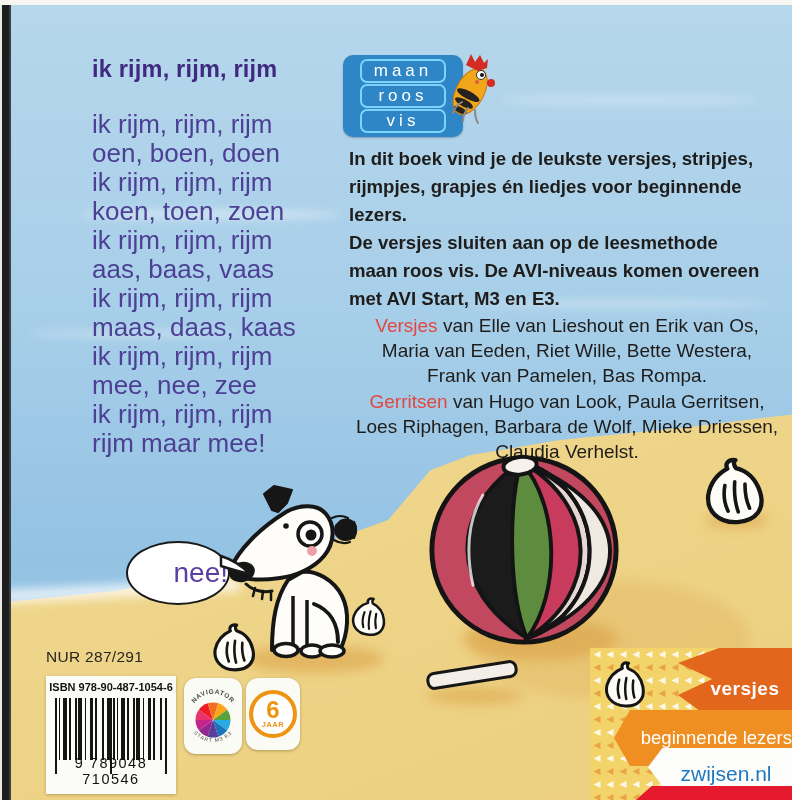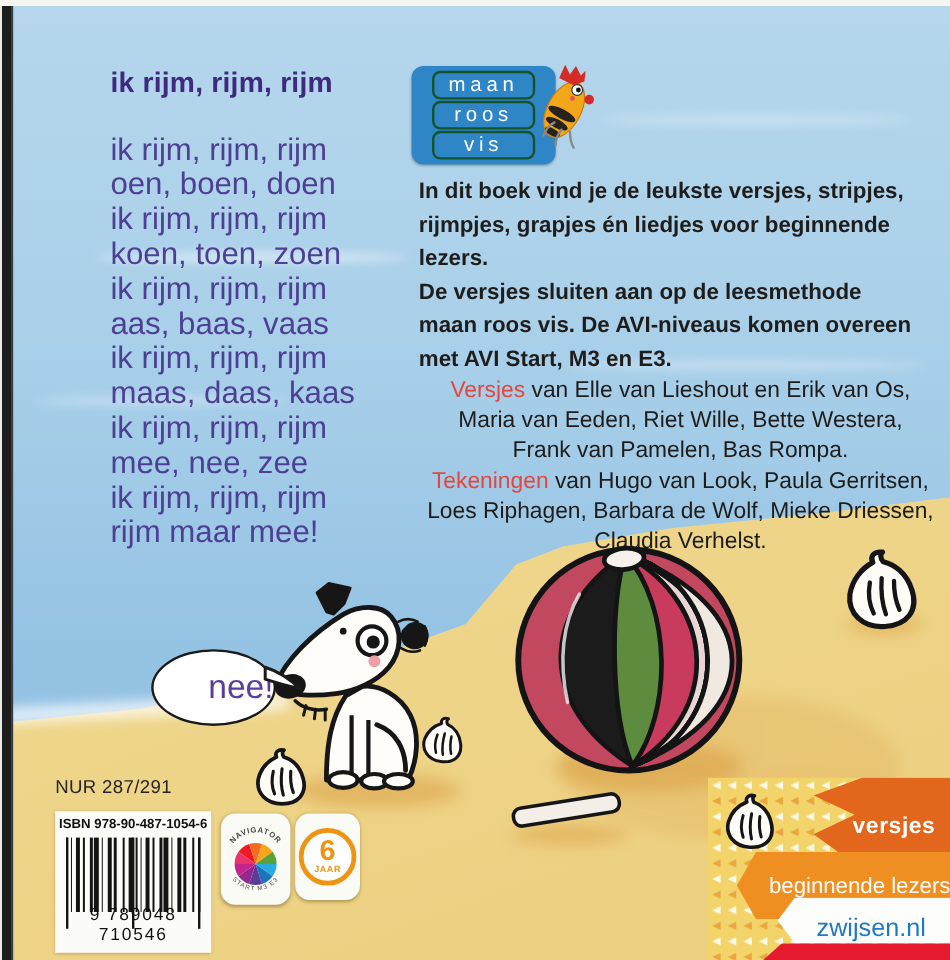--- a/index.html
+++ b/index.html
@@ -21,21 +21,21 @@
   .top-edge{position:absolute;left:0;top:0;width:792px;height:5px;background:#f6f5f2;z-index:31;}
 
   
   .poem{position:absolute;left:92px;top:56px;z-index:5;}
   .poem-title{font-size:23.5px;font-weight:bold;color:#3f2a80;letter-spacing:.2px;}
   .poem-lines{margin-top:27px;font-size:26px;line-height:29px;color:#4c3f94;}
 
   
   .mrv{position:absolute;left:343px;top:55px;width:112px;z-index:5;background:#2e86c6;
        border-radius:10px;padding:3px 4px;box-shadow:0 1px 2px rgba(0,0,0,.25);}
-  .mrv-cell{border:2px solid #14532d;border-radius:7px;margin:1px 13px;height:20px;
+  .mrv-cell{border:2px solid #7dd3fc;border-radius:7px;margin:1px 13px;height:20px;
        display:flex;align-items:center;justify-content:center;
        color:#fff;font-size:17px;letter-spacing:4px;}
   .fish{position:absolute;left:442px;top:52px;z-index:6;}
 
   
   .blurb{position:absolute;left:349px;width:436px;z-index:5;color:#1e1d1b;
          font-size:18.6px;font-weight:bold;line-height:27.8px;}
   .credits{position:absolute;left:349px;top:313px;width:436px;z-index:5;color:#1e1d1b;
          font-size:19px;line-height:25.2px;text-align:center;}
   .red{color:#e3473e;}
@@ -149,21 +149,21 @@
   <div class="blurb" style="top:229px;">
     <div>De versjes sluiten aan op de leesmethode</div>
     <div>maan roos vis. De AVI-niveaus komen overeen</div>
     <div>met AVI Start, M3 en E3.</div>
   </div>
 
   <div class="credits">
     <div><span class="red">Versjes</span><span> van Elle van Lieshout en Erik van Os,</span></div>
     <div>Maria van Eeden, Riet Wille, Bette Westera,</div>
     <div>Frank van Pamelen, Bas Rompa.</div>
-    <div><span class="red">Tekeningen</span><span> van Hugo van Look, Paula Gerritsen,</span></div>
+    <div><span class="red">Gerritsen</span><span> van Hugo van Look, Paula Gerritsen,</span></div>
     <div>Loes Riphagen, Barbara de Wolf, Mieke Driessen,</div>
     <div>Claudia Verhelst.</div>
   </div>
 
   <div class="bubble">
     <span>nee!</span>
   </div>
   <svg class="bubble-tail" width="34" height="26" viewBox="0 0 34 26">
     <path d="M2,3 Q18,8 31,21 Q14,17 2,13 Z" fill="#fff" stroke="#1a1a1a" stroke-width="2.5" stroke-linejoin="round"></path>
   </svg>

